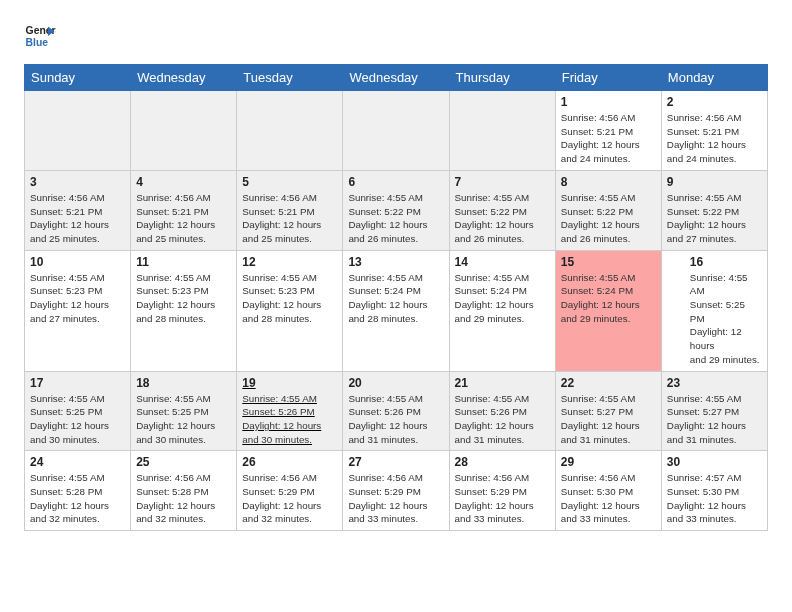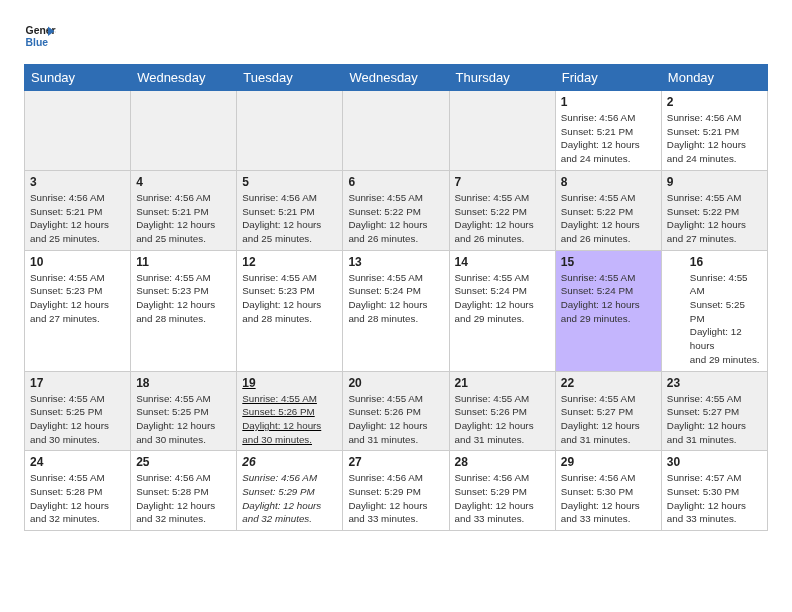--- a/index.html
+++ b/index.html
@@ -224,21 +224,21 @@
 Daylight: 12 hours
 and 28 minutes.</div>
           </td>
           <td style="background: rgb(255, 255, 255);">
             <span class="day-num">14</span>
             <div class="day-info" style="white-space: pre-line;">Sunrise: 4:55 AM
 Sunset: 5:24 PM
 Daylight: 12 hours
 and 29 minutes.</div>
           </td>
-          <td style="background: #c4b5fd;">
+          <td style="background: #fca5a5;">
             <span class="day-num">15</span>
             <div class="day-info" style="white-space: pre-line;">Sunrise: 4:55 AM
 Sunset: 5:24 PM
 Daylight: 12 hours
 and 29 minutes.</div>
           </td>
           <td style="background: rgb(255, 255, 255); padding-left: 28px;">
             <span class="day-num">16</span>
             <div class="day-info" style="white-space: pre-line;">Sunrise: 4:55 AM
 Sunset: 5:25 PM
@@ -305,21 +305,21 @@
 Daylight: 12 hours
 and 32 minutes.</div>
           </td>
           <td style="background: rgb(255, 255, 255);">
             <span class="day-num">25</span>
             <div class="day-info" style="white-space: pre-line;">Sunrise: 4:56 AM
 Sunset: 5:28 PM
 Daylight: 12 hours
 and 32 minutes.</div>
           </td>
-          <td style="background: rgb(255, 255, 255); font-style: italic;">
+          <td style="background: rgb(255, 255, 255);">
             <span class="day-num">26</span>
             <div class="day-info" style="white-space: pre-line;">Sunrise: 4:56 AM
 Sunset: 5:29 PM
 Daylight: 12 hours
 and 32 minutes.</div>
           </td>
           <td style="background: rgb(255, 255, 255);">
             <span class="day-num">27</span>
             <div class="day-info" style="white-space: pre-line;">Sunrise: 4:56 AM
 Sunset: 5:29 PM

